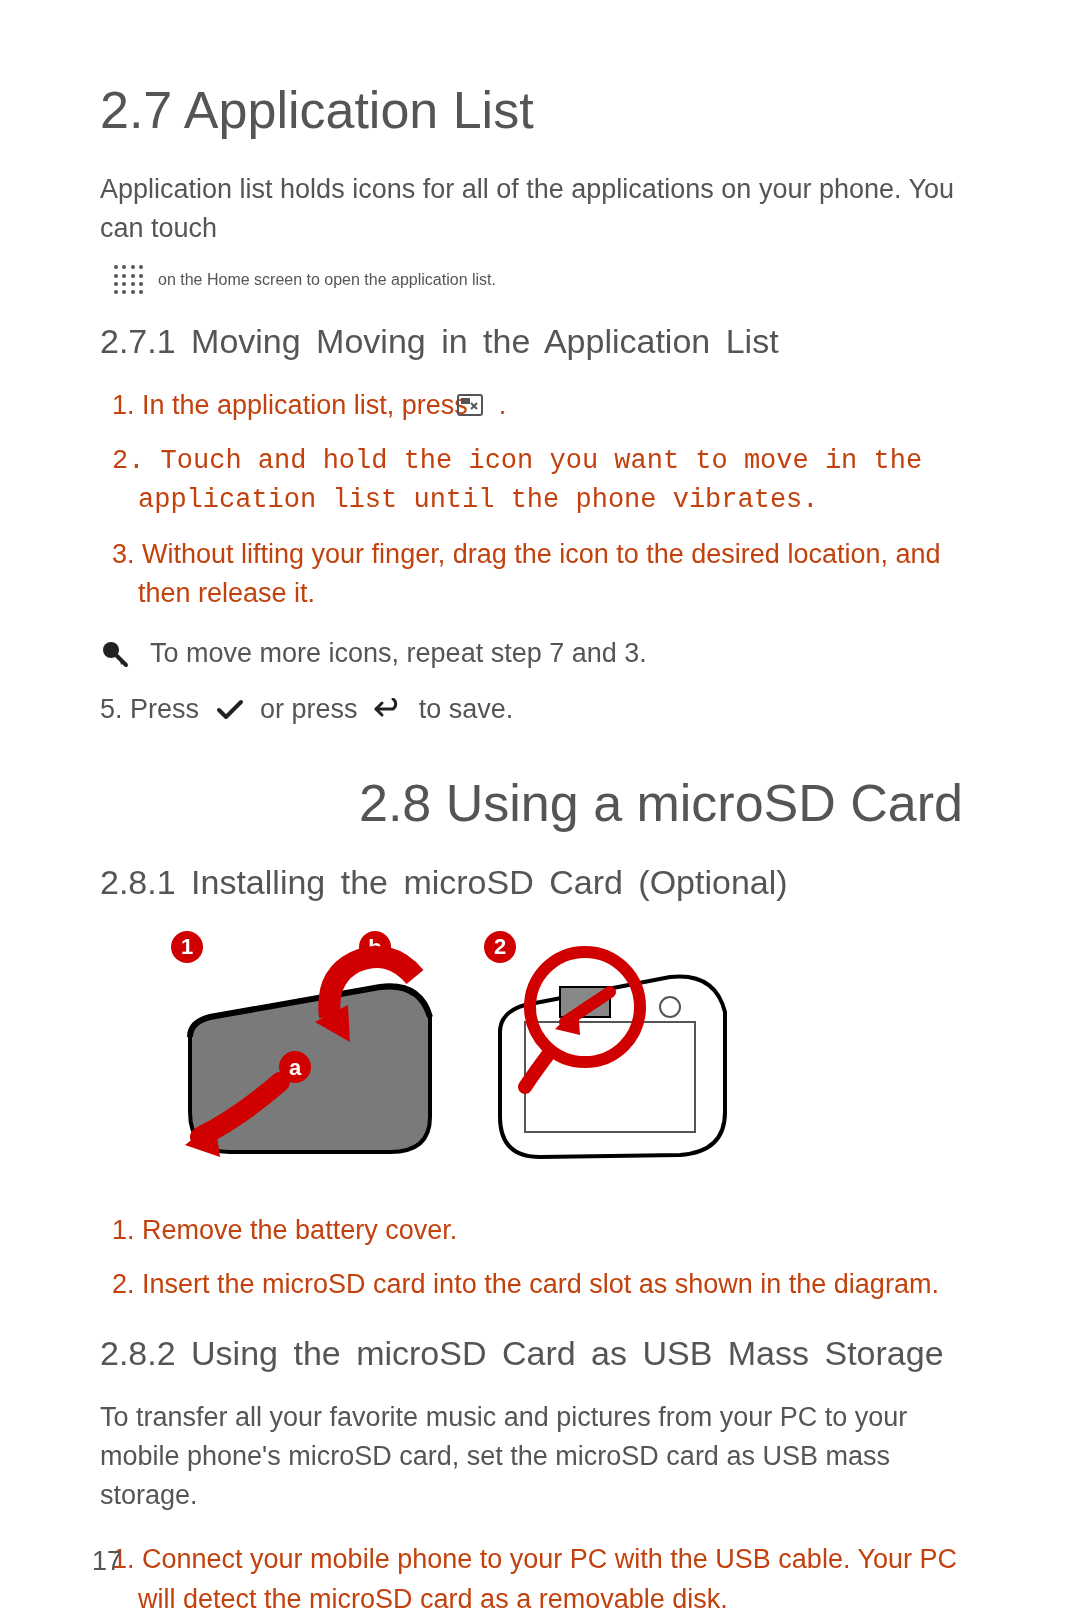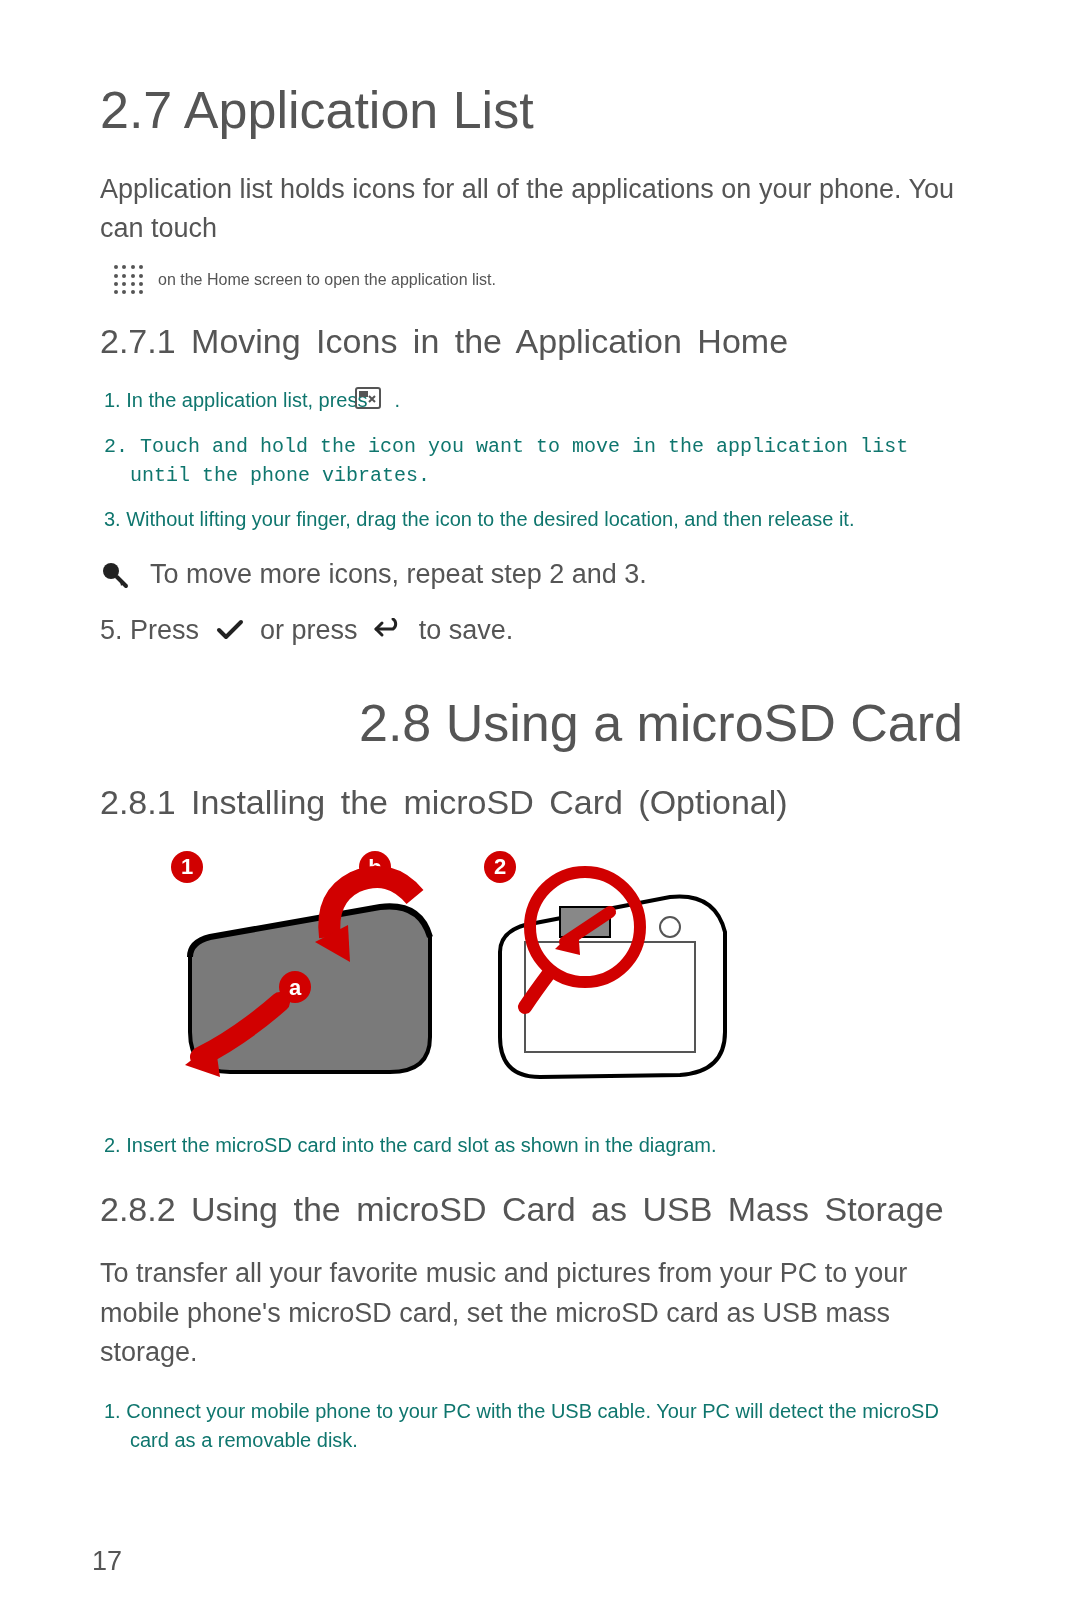--- a/index.html
+++ b/index.html
@@ -51,24 +51,24 @@
     background: #555;
   }
   h2.subsection-title {
     font-size: 34px;
     font-weight: normal;
     color: #555;
     margin: 15px 0 25px 0;
     word-spacing: 6px;
   }
   .num-item {
-    font-size: 20px;
+    font-size: 27px;
     line-height: 1.45;
-    color: #0f766e;
-    margin: 0 0 15px 4px;
+    color: #c2410c;
+    margin: 0 0 15px 12px;
     padding-left: 26px;
     text-indent: -26px;
   }
   .note-line {
     display: flex;
     align-items: center;
     gap: 20px;
     font-size: 27px;
     color: #555;
     margin: 25px 0 25px 0;
@@ -118,21 +118,21 @@
         <span></span>
         <span></span>
       <span></span>
         <span></span>
         <span></span>
         <span></span>
     </span>
     <span>on the Home screen to open the application list.</span>
   </div>
 
-  <h2 class="subsection-title">2.7.1  Moving Icons in the Application Home</h2>
+  <h2 class="subsection-title">2.7.1  Moving Moving in the Application List</h2>
 
   <p class="num-item">
     <span>1. In the application list, press</span>
     <span class="inline-svg" style="margin:0 8px;">
       <svg width="26" height="22" viewBox="0 0 26 22">
         <rect x="1" y="1" width="24" height="20" rx="2" fill="none" stroke="#555" stroke-width="2"></rect>
         <rect x="4" y="4" width="9" height="6" fill="#555"></rect>
         <path d="M 14 9 L 20 15 M 20 9 L 14 15" stroke="#555" stroke-width="2"></path>
       </svg>
     </span>
@@ -144,21 +144,21 @@
   <p class="num-item">3. Without lifting your finger, drag the icon to the desired location, and then release it.</p>
 
   <div class="note-line">
     <span class="note-icon">
       <svg width="30" height="30" viewBox="0 0 30 30">
         <circle cx="11" cy="11" r="8" fill="#222"></circle>
         <line x1="17" y1="17" x2="26" y2="26" stroke="#222" stroke-width="4" stroke-linecap="round"></line>
         <path d="M 20 21 l 3 3 l -2 2 z" fill="#222"></path>
       </svg>
     </span>
-    <span>To move more icons, repeat step 2 and 3.</span>
+    <span>To move more icons, repeat step 7 and 3.</span>
   </div>
 
   <p class="press-line">
     <span>5. Press</span>
     <span class="inline-svg" style="margin:0 8px;">
       <svg width="30" height="22" viewBox="0 0 30 22">
         <path d="M 4 12 L 11 19 L 26 4" fill="none" stroke="#222" stroke-width="4" stroke-linecap="round" stroke-linejoin="round"></path>
       </svg>
     </span>
     <span>or press</span>
@@ -207,20 +207,21 @@
 
       <circle cx="455" cy="80" r="55" fill="none" stroke="#d10000" stroke-width="12"></circle>
 
       <path d="M 480 65 L 435 95" stroke="#d10000" stroke-width="12" stroke-linecap="round"></path>
       <polygon points="425,102 448,80 450,108" fill="#d10000"></polygon>
 
       <path d="M 420 125 Q 405 145 395 160" stroke="#d10000" stroke-width="14" stroke-linecap="round"></path>
     </svg>
   </div>
 
+  <p class="num-item">1. Remove the battery cover.</p>
   <p class="num-item">2. Insert the microSD card into the card slot as shown in the diagram.</p>
 
   <h2 class="subsection-title" style="margin-top:30px;">2.8.2  Using the microSD Card as USB Mass Storage</h2>
 
   <p class="body-text" style="margin-bottom:25px;">To transfer all your favorite music and pictures from your PC to your mobile phone's microSD card, set the microSD card as USB mass storage.</p>
 
   <p class="num-item">1. Connect your mobile phone to your PC with the USB cable. Your PC will detect the microSD card as a removable disk.</p>
 
   <div class="page-number">17</div>
 

